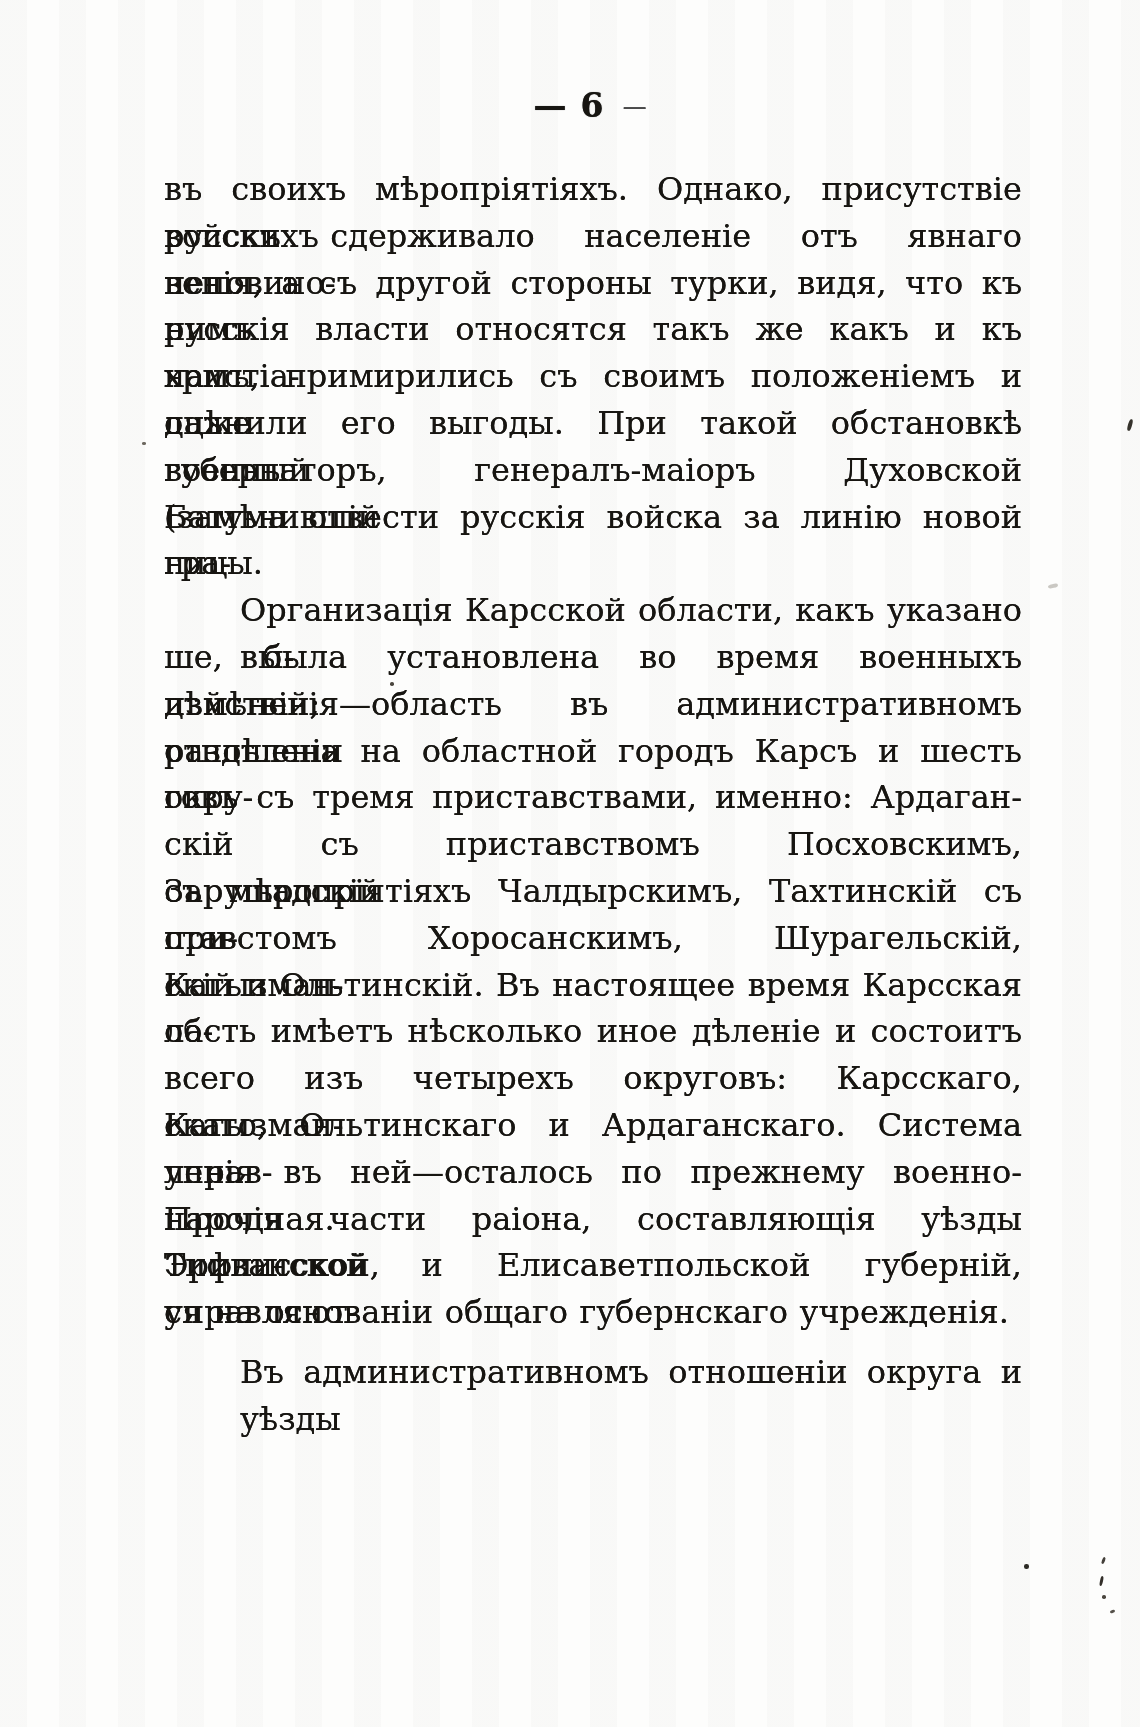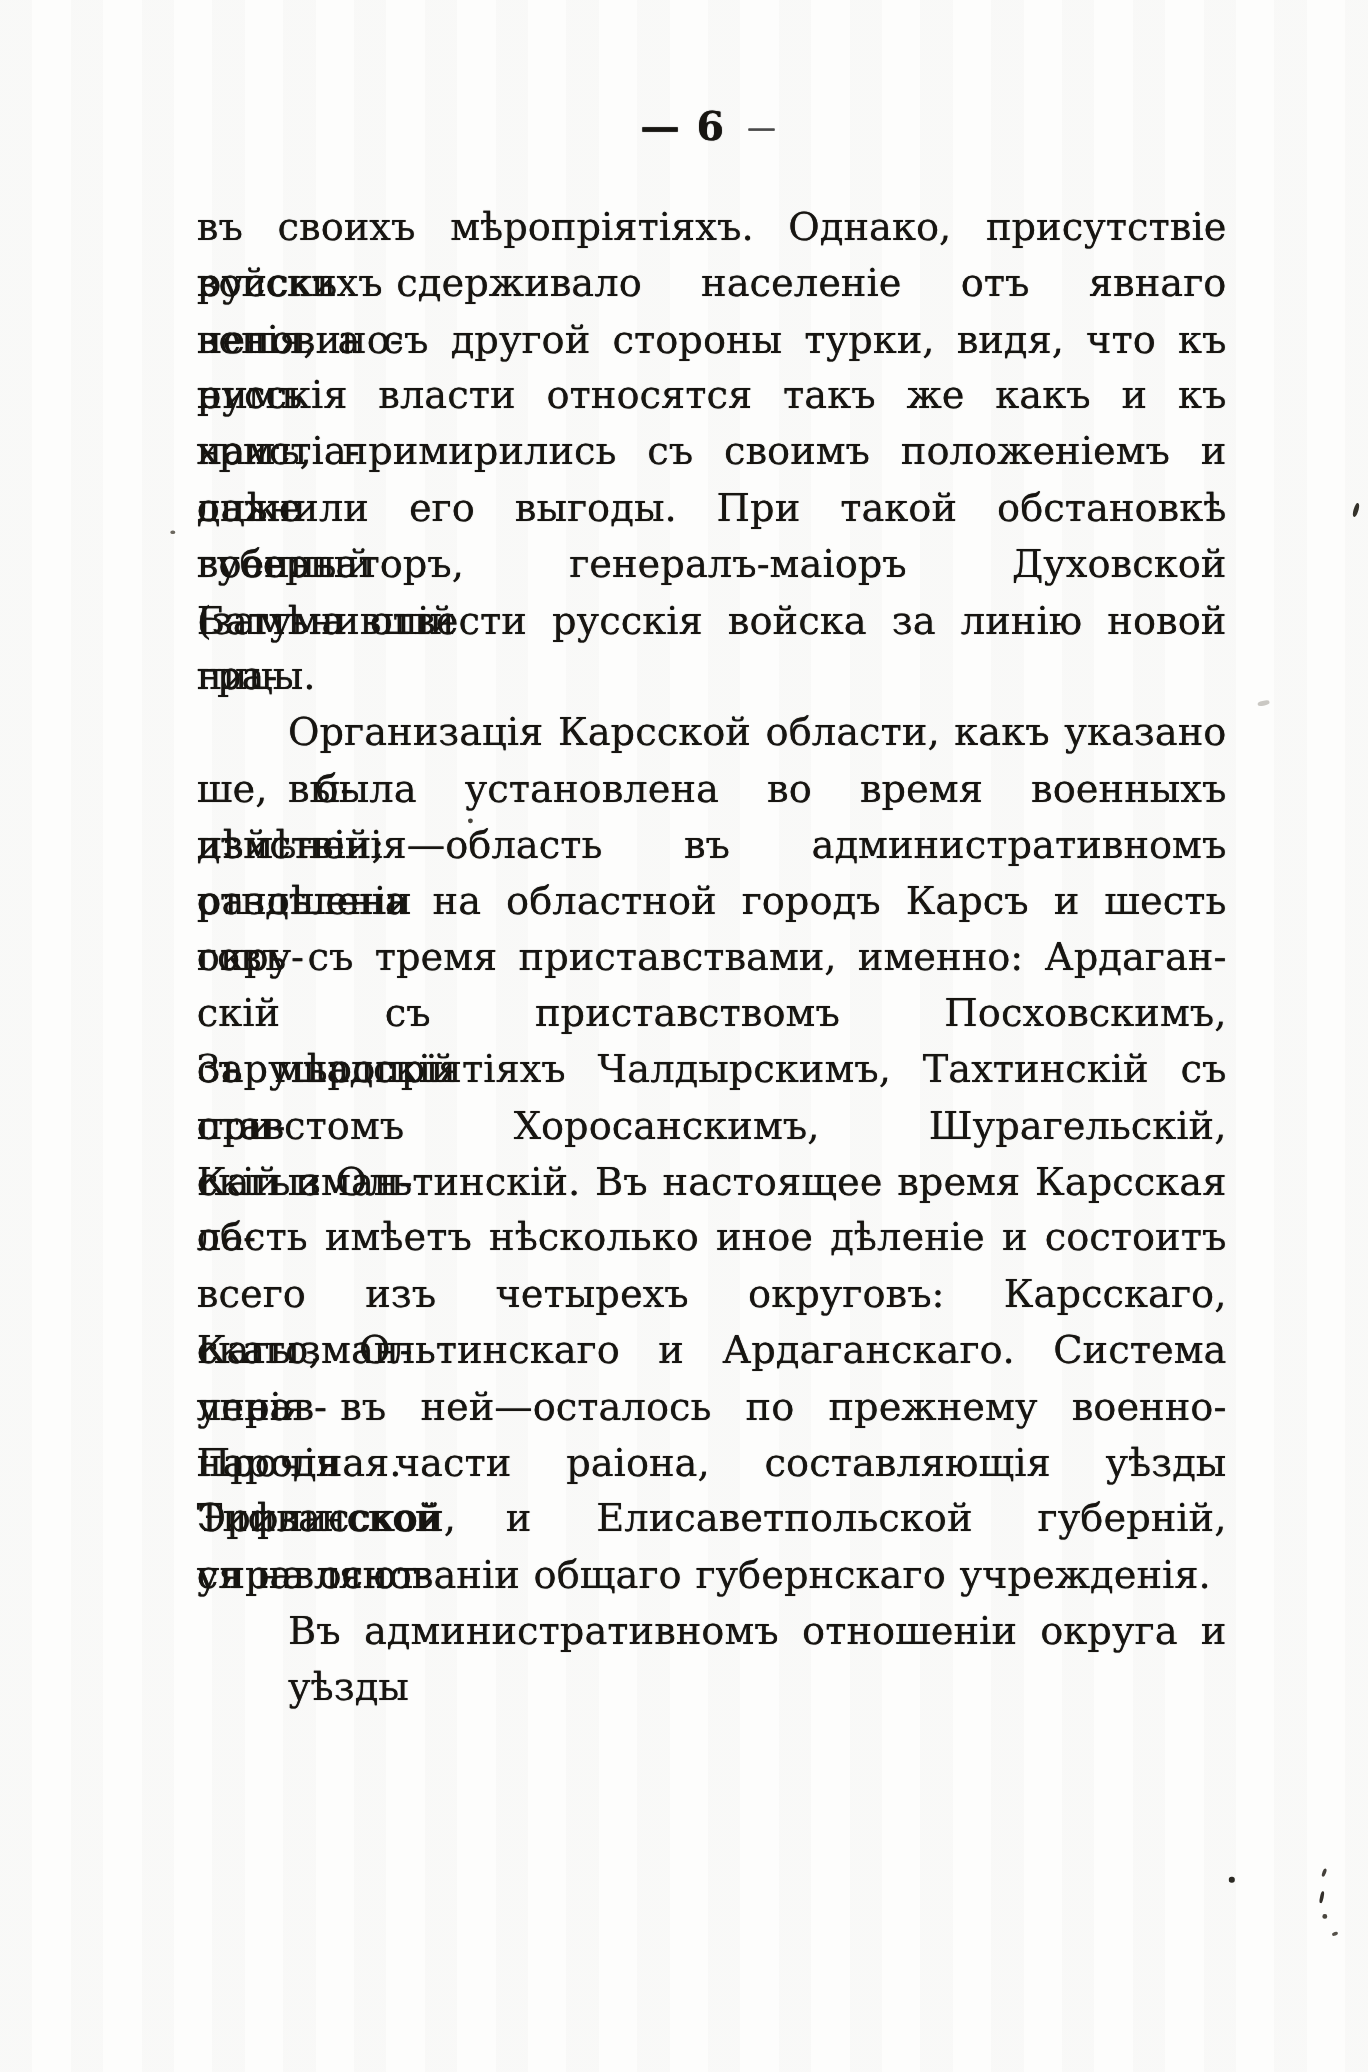--- a/index.html
+++ b/index.html
@@ -34,21 +34,21 @@
   }
   .text-block{
     position:absolute;left:164px;top:166px;width:858px;
     font-size:32px;line-height:46.8px;
     text-shadow:0 0 .65px rgba(12,10,8,.85);
     word-spacing:.04em;
   }
   .line{height:46.8px;text-align:left;}
   .line.just{text-align:justify;text-align-last:justify;}
   .line.indent{padding-left:76px;}
-  .paragraph.spaced{}
+  .paragraph.spaced{margin-top:13px;}
   .speck{position:absolute;background:#3a372f;border-radius:45%;}
 </style>
 </head>
 <body>
 
 <div class="page">
 
   <div class="page-number">
     <span class="dash-left">—</span><span class="num">6</span><span class="dash-right">—</span>
   </div>

